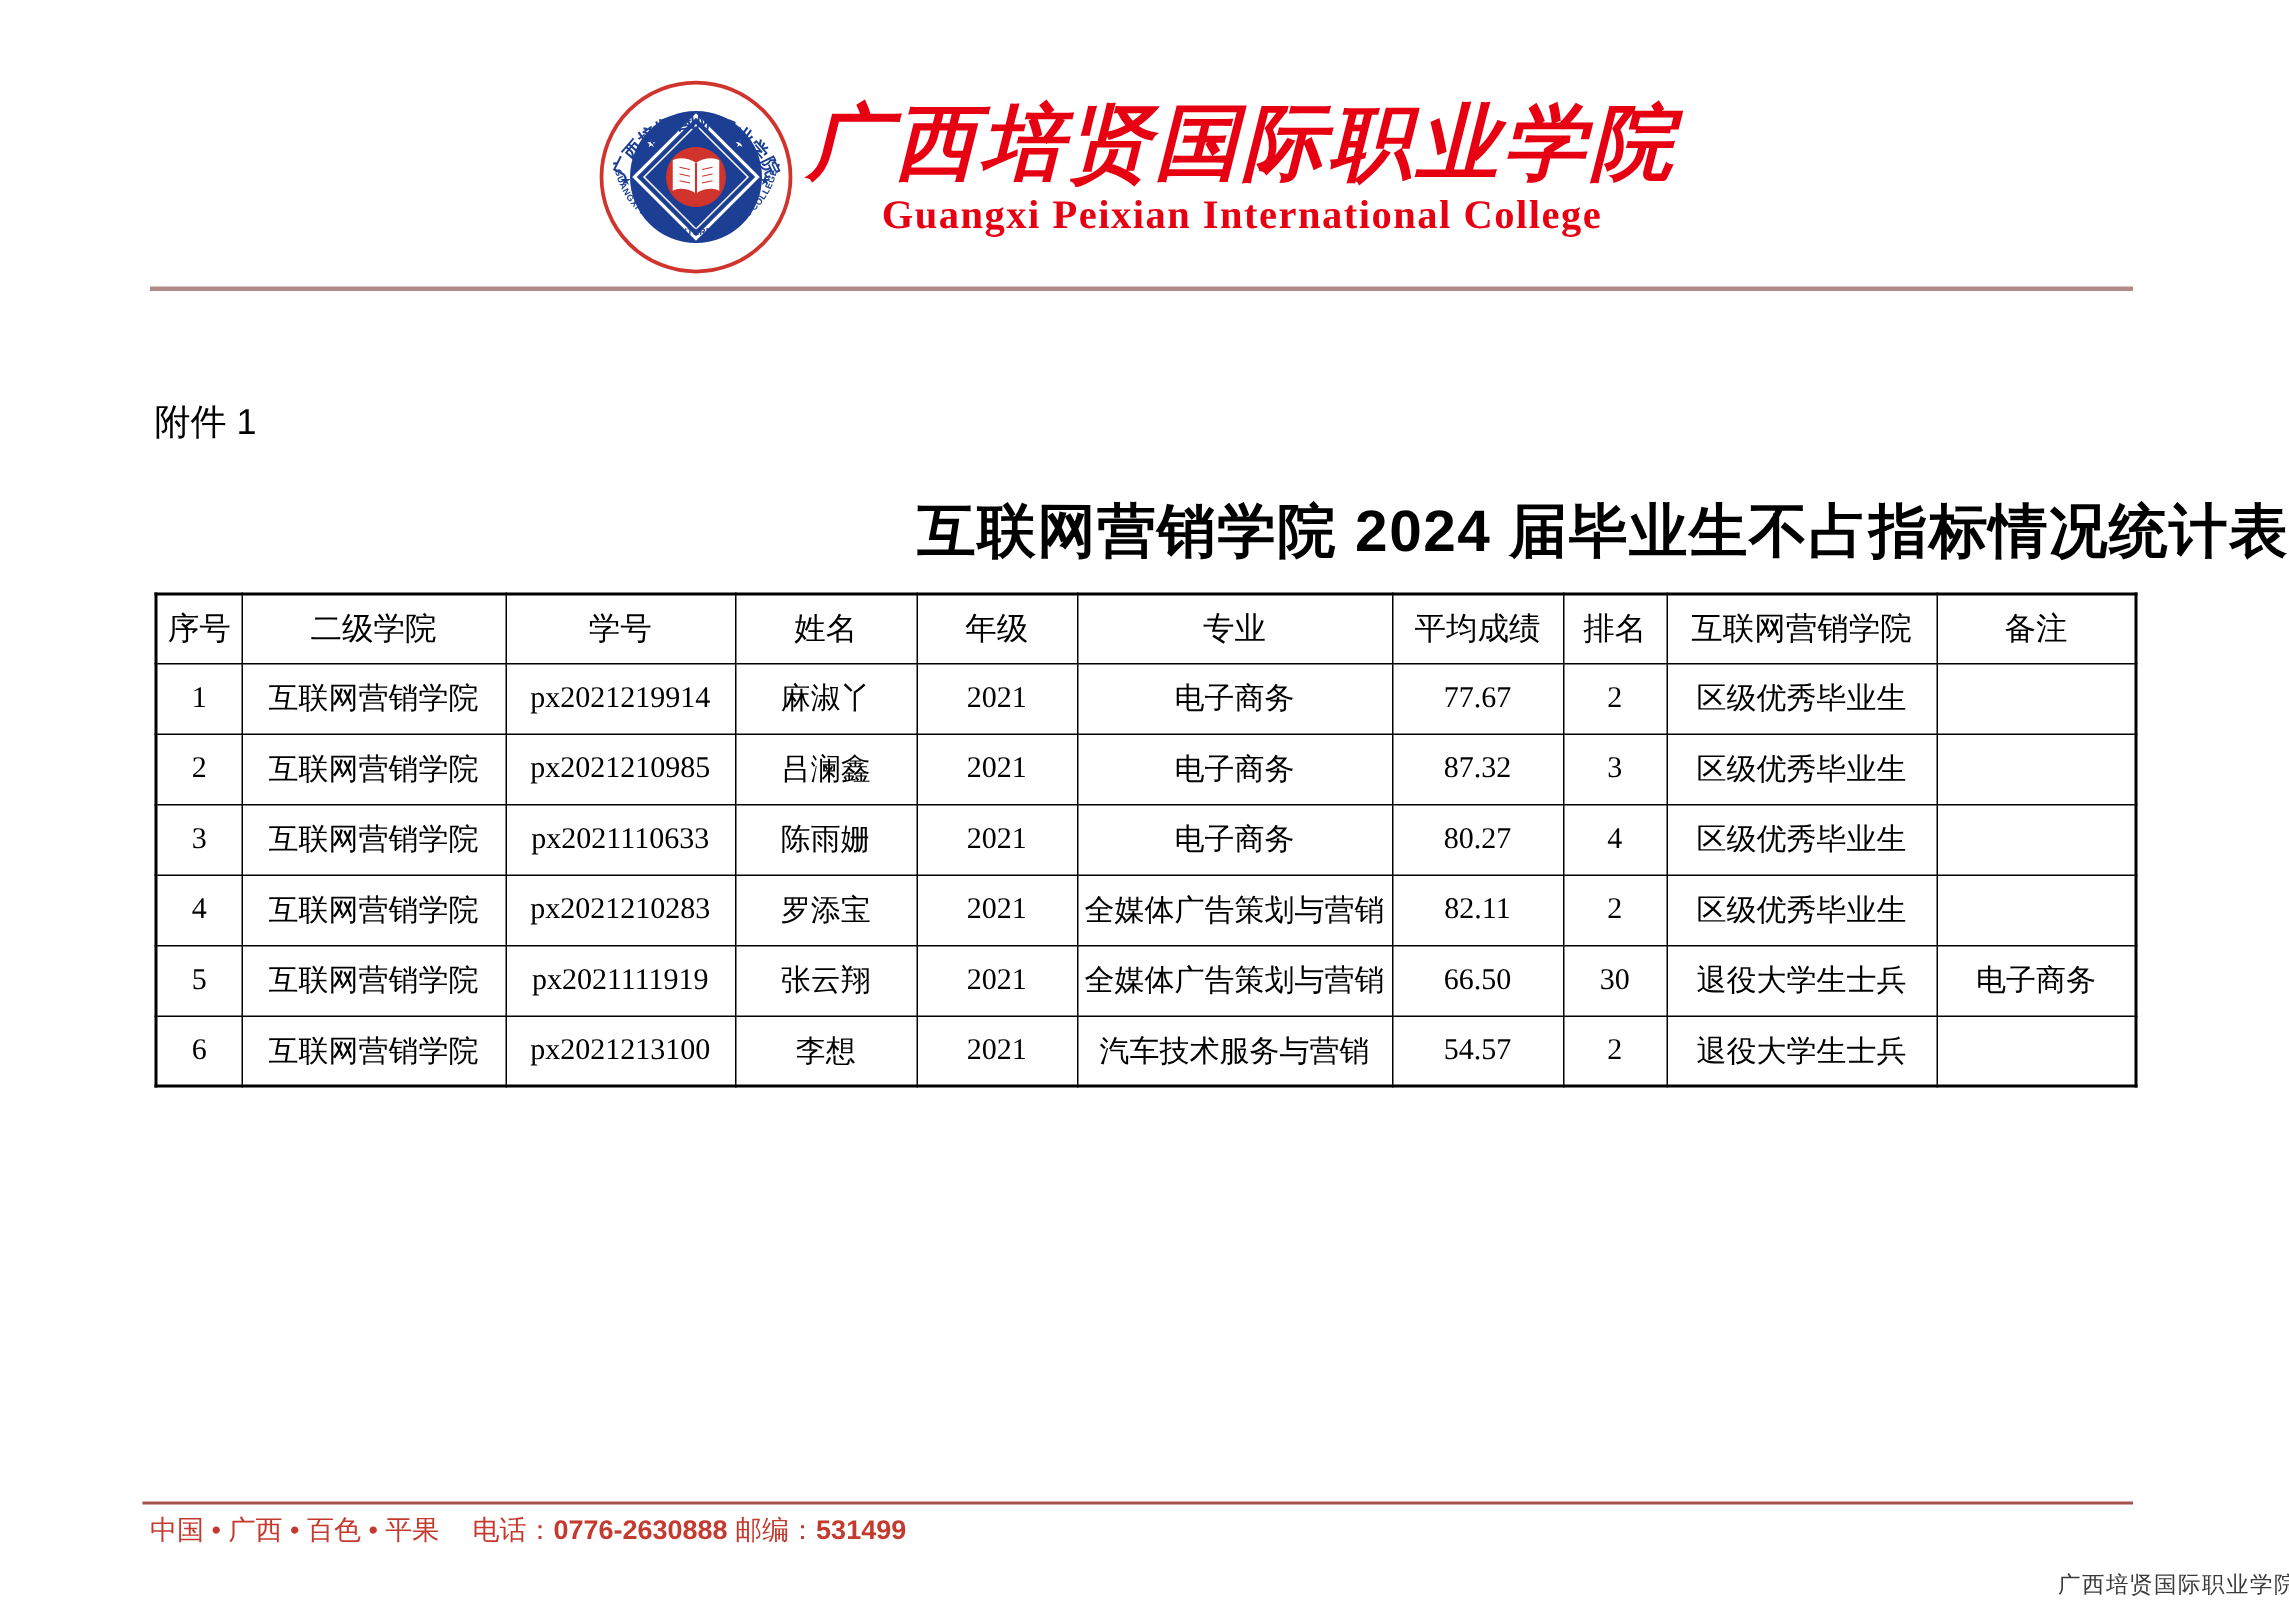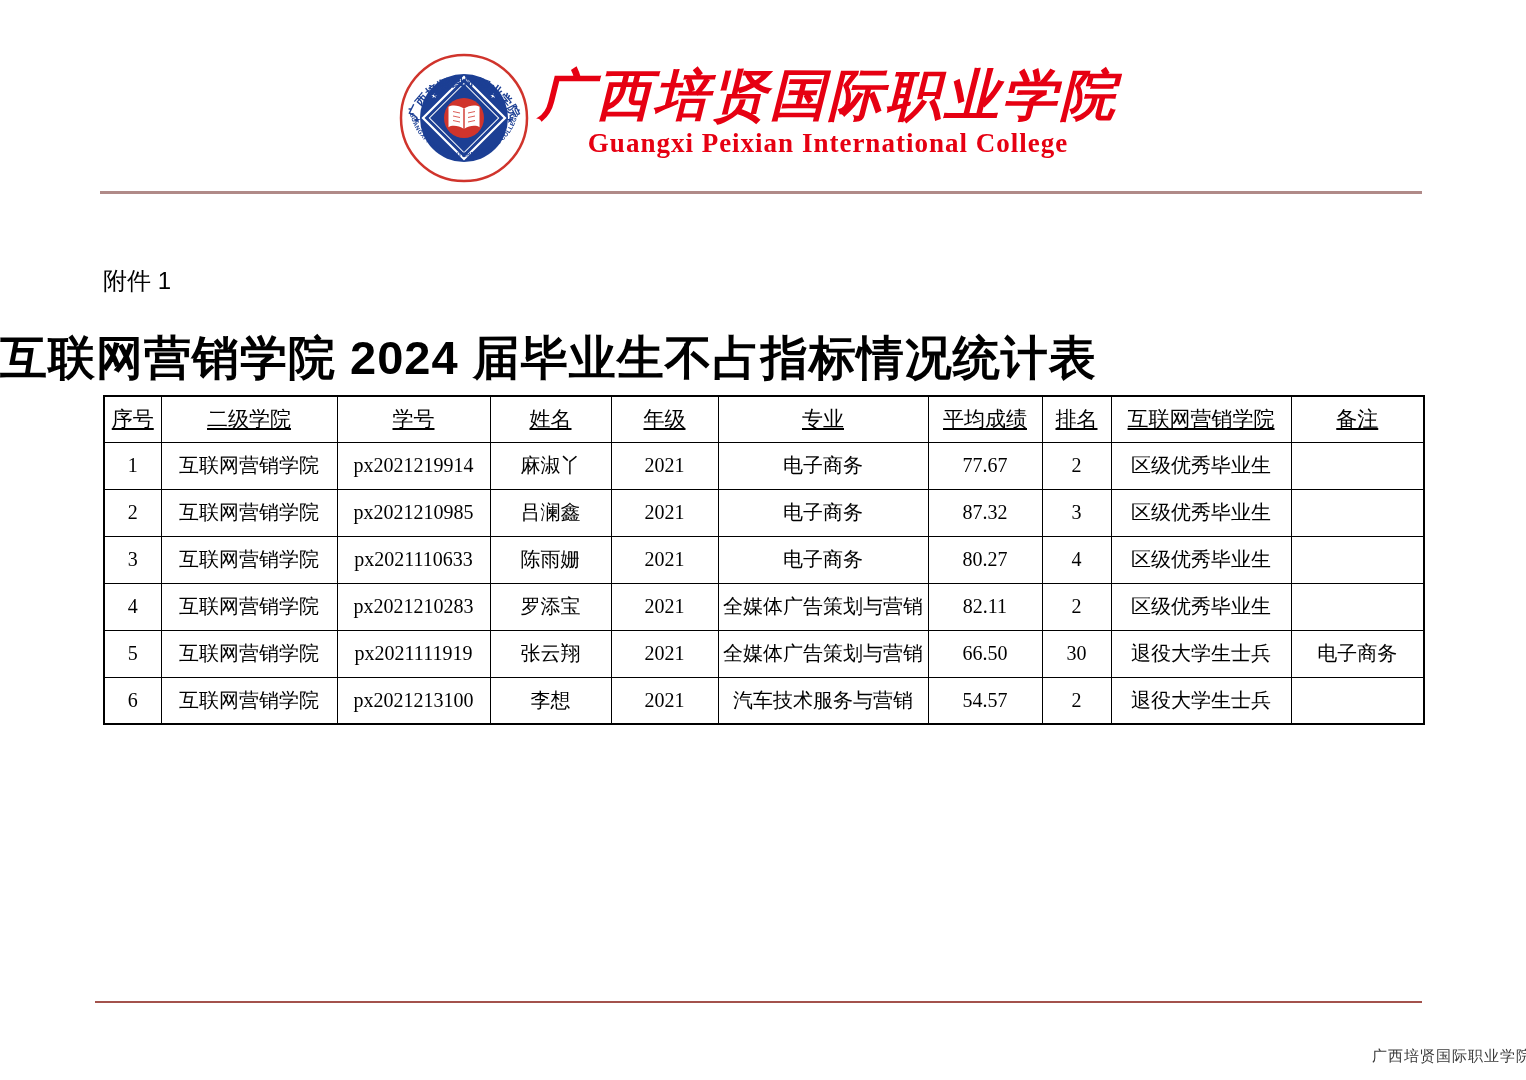--- a/index.html
+++ b/index.html
@@ -24,35 +24,35 @@
     font-family:"Liberation Serif","DejaVu Serif",serif;
     font-weight:bold; font-size:27px; letter-spacing:1px;
     color:#e60012; margin-top:4px; white-space:nowrap;
   }
   .header-rule { position:absolute; top:191px; left:100px; width:1322px; height:3px; background:#b08a88; }
 
   
   .attachment { position:absolute; top:254px; left:103px; font-size:24px; color:#000;margin-top:11px; }
   .doc-title {
     position:absolute; top:327px; left:0; width:100%;
-    text-align:left; font-size:47px; font-weight:bold; color:#000;
+    text-align:right; font-size:39px; font-weight:bold; color:#000;
     letter-spacing:1px;
   }
 
   .table-wrap { position:absolute; top:395px; left:103px; }
   table.stats {
     border-collapse:collapse; table-layout:fixed; width:1320px;
     font-family:"Liberation Serif","DejaVu Serif",serif; color:#000;
     border:2px solid #000;
   }
   table.stats th, table.stats td {
     border:1.5px solid #000; text-align:center; vertical-align:middle;
     padding:0 2px; overflow:hidden; white-space:nowrap;
   }
-  table.stats thead th { height:46px; font-weight:normal; font-size:21px;text-decoration:underline; }
+  table.stats thead th { height:46px; font-weight:normal; font-size:21px; }
   table.stats tbody td { height:47px; font-size:20px; }
 
   
   .footer-rule { position:absolute; top:1001px; left:95px; width:1327px; height:2px; background:#a3524c; }
   .footer-contact {
     position:absolute; top:1008px; left:100px;
     font-size:18px; color:#c43a2f; white-space:nowrap;
   }
   .footer-contact .gap { display:inline-block; width:22px; }
   .footer-contact .num { font-weight:bold; }
@@ -207,15 +207,19 @@
             <td>54.57</td>
             <td>2</td>
             <td>退役大学生士兵</td>
             <td></td>
           </tr>
         </tbody>
     </table>
   </div>
 
   <div class="footer-rule"></div>
+  <div class="footer-contact">
+    <span>中国 • 广西 • 百色 • 平果</span><span class="gap"></span><span>电话：</span><span class="num">0776-2630888</span>
+    <span>邮编：</span><span class="num">531499</span>
+  </div>
   <div class="page-footer-right">广西培贤国际职业学院</div>
 
 </div>
 
 </body></html>

